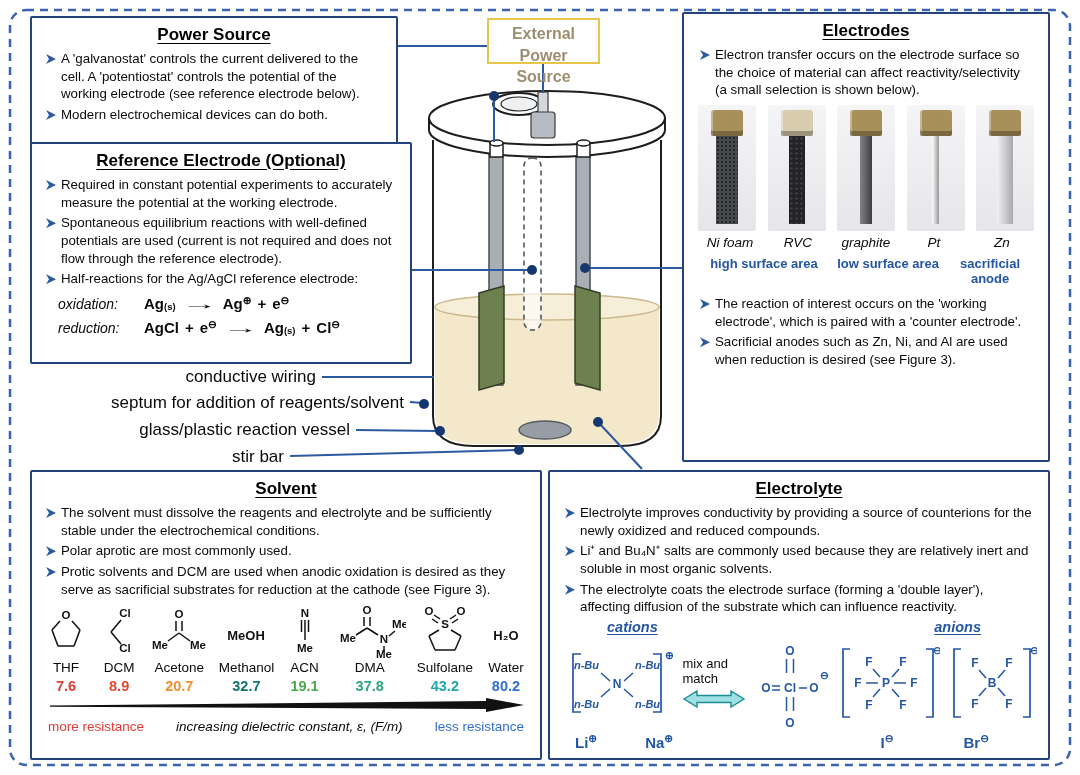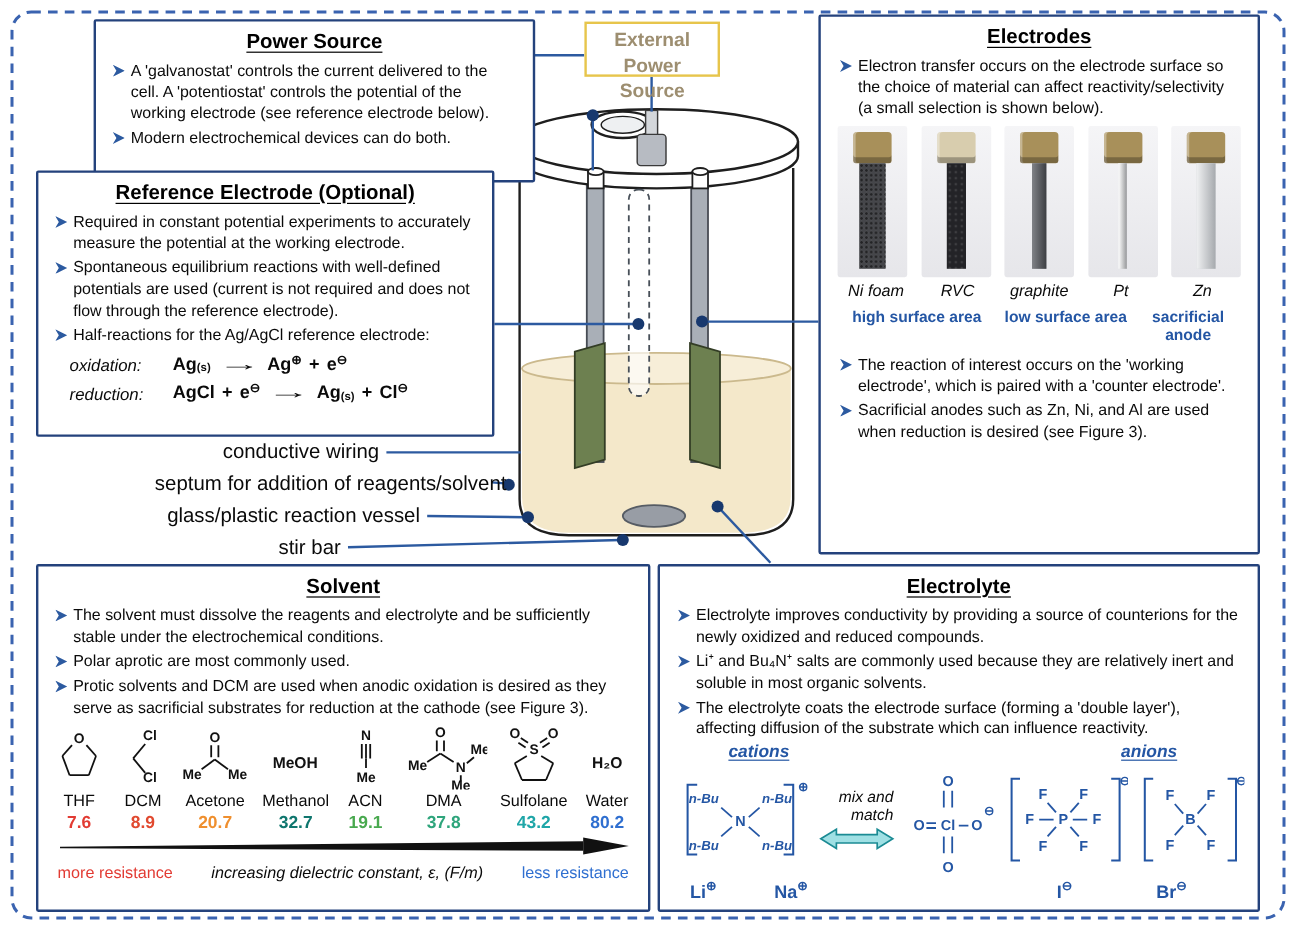--- a/index.html
+++ b/index.html
@@ -5,21 +5,21 @@
   html,body{margin:0;padding:0;background:#f6f6f8;}
   .page{position:relative;width:1080px;height:775px;background:#ffffff;overflow:hidden;
         font-family:"Liberation Sans",sans-serif;color:#0a0a0a;}
   svg text{font-family:"Liberation Sans",sans-serif;}
 
   
   .box{position:absolute;background:#fff;border:2px solid #24427c;border-radius:2px;
        padding:6px 10px;box-sizing:border-box;overflow:hidden;z-index:2;}
   .box h2{margin:1px 0 5px;text-align:center;font-size:17px;color:#000;
           text-decoration:underline;text-underline-offset:3px;}
-  #power-source{left:30px;top:16px;width:368px;height:136px;margin-left:48px;}
+  #power-source{left:30px;top:16px;width:368px;height:136px;}
   #reference{left:30px;top:142px;width:382px;height:222px;}
   #electrodes{left:682px;top:12px;width:368px;height:450px;padding:6px 12px;}
   #solvent{left:30px;top:470px;width:512px;height:290px;}
   #electrolyte{left:548px;top:470px;width:502px;height:290px;padding:6px 11px;}
 
   
   .bul{display:flex;margin:3px 2px 3px 4px;font-size:13.3px;line-height:1.33;}
   .bul .tri{flex:0 0 10px;width:10px;height:10px;margin:4px 5px 0 0;background:#2c5aa0;
             clip-path:polygon(0 0,100% 50%,0 100%,30% 50%);}
 
@@ -33,21 +33,21 @@
   .rx-arrow{margin:0 16px;transform:scaleX(2.4);display:inline-block;}
 
   
   #external-power{position:absolute;left:487px;top:18px;width:113px;height:46px;z-index:2;
       border:2px solid #e7c54b;background:#fff;box-sizing:border-box;text-align:center;
       color:#9d8e70;font-weight:bold;font-size:16px;line-height:1.35;padding-top:3px;}
 
   
   .vlabel{position:absolute;left:0;font-size:17px;text-align:right;z-index:2;}
   #lbl-wiring{top:367px;width:316px;}
-  #lbl-septum{top:393px;width:404px;margin-left:18px;}
+  #lbl-septum{top:393px;width:404px;}
   #lbl-vessel{top:420px;width:350px;}
   #lbl-stirbar{top:447px;width:284px;}
 
   .overlay{position:absolute;left:0;top:0;z-index:1;}
 
   
   .thumbs{display:flex;justify-content:space-between;margin:6px 2px 2px;}
   .thumb{width:58px;height:126px;background:linear-gradient(#f5f5f7,#e6e6ea);
          border-radius:2px;position:relative;}
   .thumb .cap{width:32px;height:26px;margin:5px auto 0;border-radius:3px 3px 2px 2px;
@@ -80,21 +80,21 @@
   .ec-heads span{color:#2456a4;font-weight:bold;font-style:italic;font-size:14.5px;
                  text-decoration:underline;text-underline-offset:2px;}
   .ec-heads .cat{margin-left:46px;}
   .ec-heads .ani{margin-left:auto;margin-right:56px;}
   .ec-row{display:flex;align-items:center;justify-content:space-between;margin:2px 0 0;}
   .ion text{fill:#2456a4;font-size:12px;font-weight:bold;}
   .ion line{stroke:#2456a4;stroke-width:1.5;}
   .ion .bracket{stroke:#2456a4;stroke-width:1.7;fill:none;}
   .ion .chg{font-size:10.5px;}
   .mixblock{display:flex;flex-direction:column;align-items:center;width:62px;}
-  .mix-txt{font-style:italic;font-size:13px;text-align:right;line-height:1.15;margin-bottom:3px;}
+  .mix-txt{font-size:13px;text-align:left;line-height:1.15;margin-bottom:3px;}
   .ec-ions{display:flex;align-items:center;margin:3px 14px 0;color:#2456a4;font-weight:bold;font-size:15px;}
   .ec-ions sup{font-size:10.5px;}
   .ion-na{margin-left:48px;}
   .ion-i{margin-left:auto;margin-right:70px;}
   .ion-br{margin-right:34px;}
 </style>
 </head>
 <body>
 
 <div class="page">

